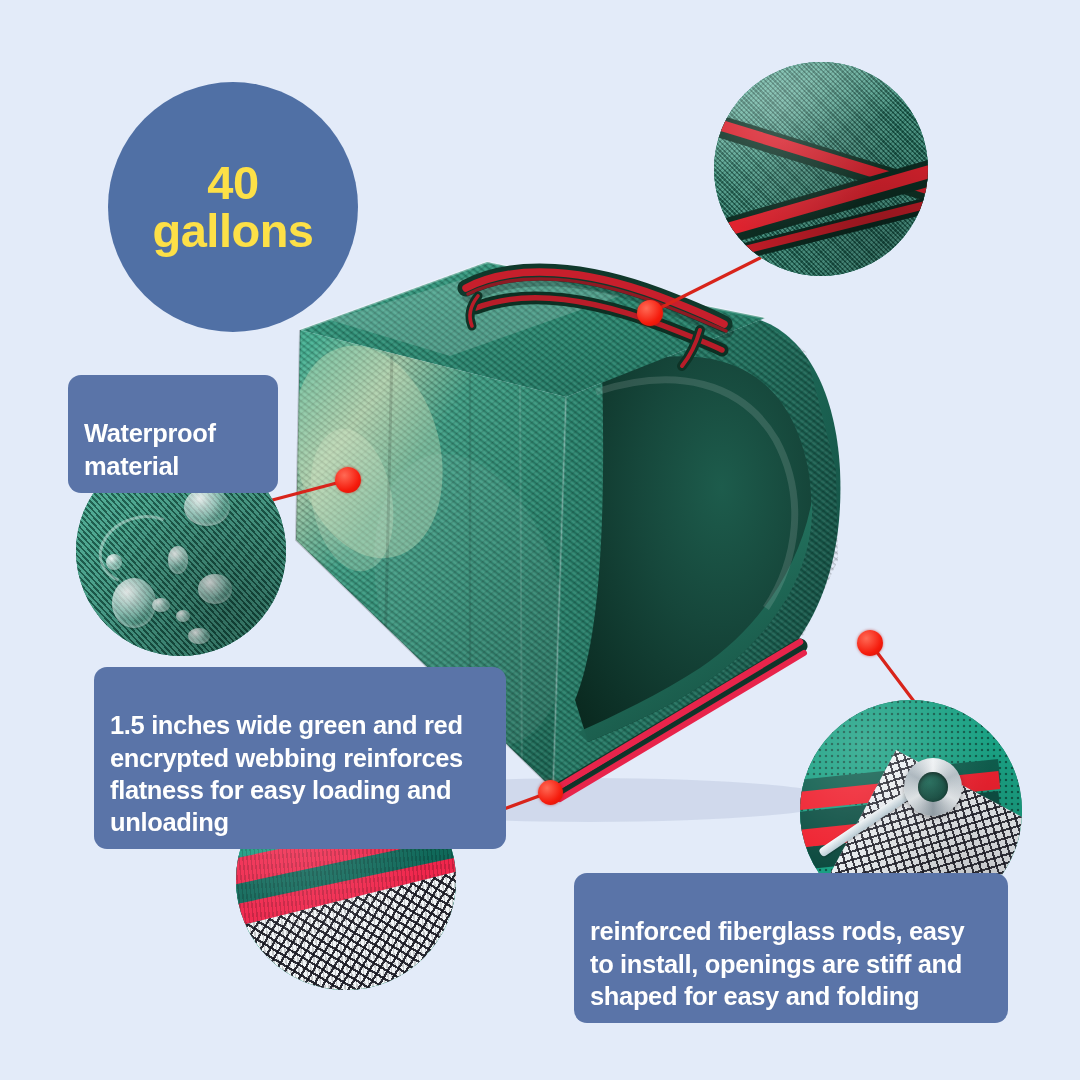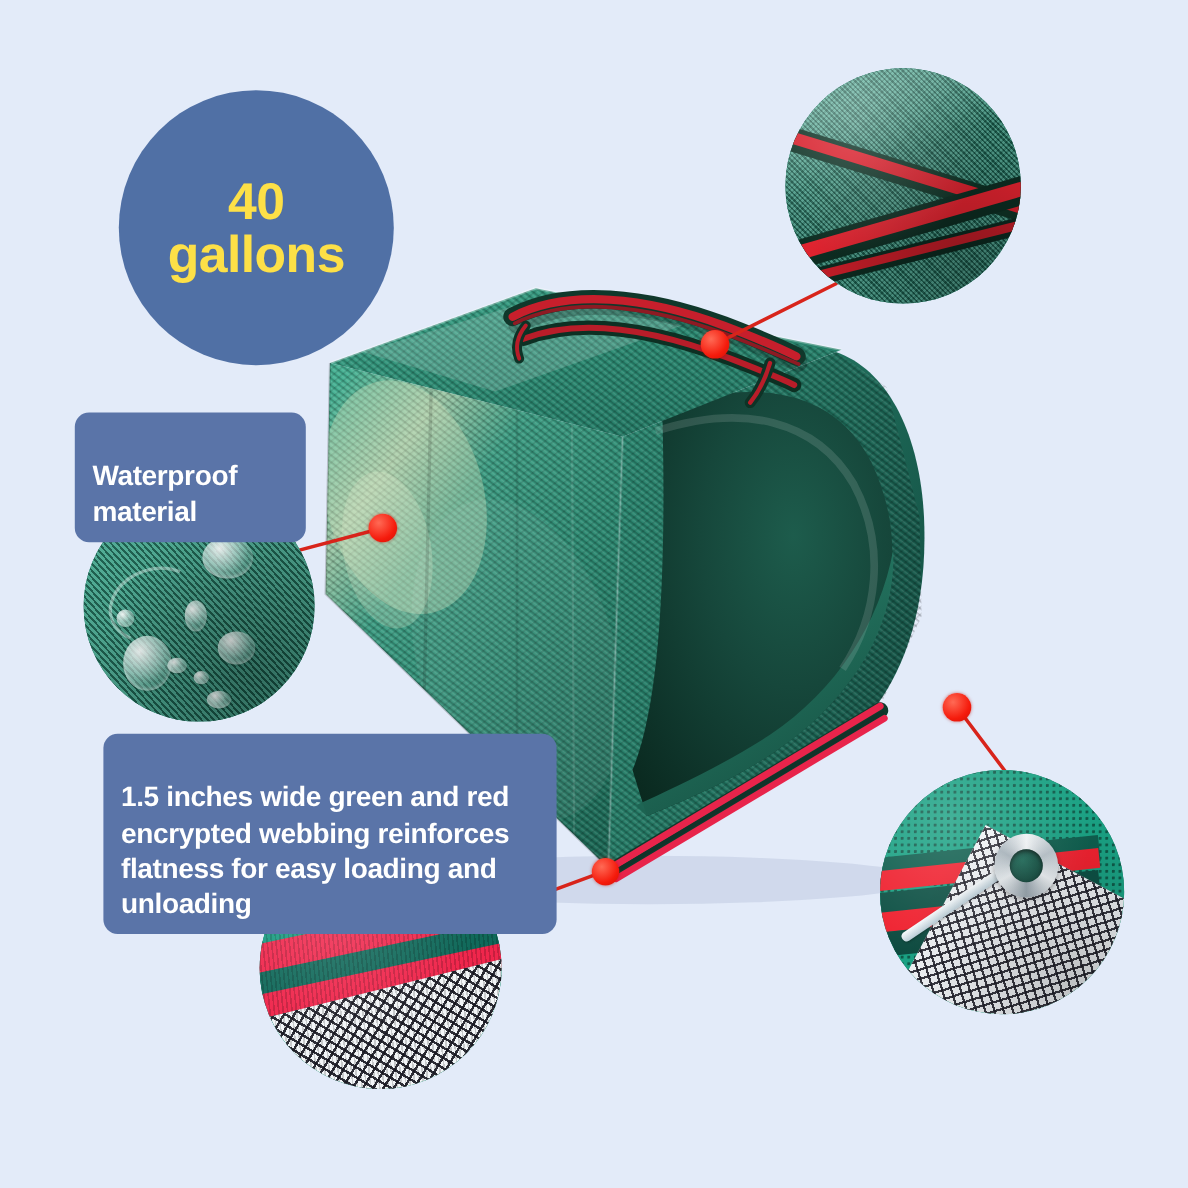--- a/index.html
+++ b/index.html
@@ -312,20 +312,25 @@
 material</span>
     </div>
 
     <div class="callout" style="left:70px;top:667px;width:412px;margin-left:24px;">
       <span>1.5 inches wide green and red
 encrypted webbing reinforces
 flatness for easy loading and
 unloading</span>
     </div>
 
+    <div class="callout" style="left:574px;top:873px;width:434px;">
+      <span>reinforced fiberglass rods, easy
+to install, openings are stiff and
+shaped for easy and folding</span>
+    </div>
   </div>
 
   <div id="badge-layer" class="layer">
     <div class="badge" style="left:108px;top:82px;width:250px;height:250px;">
       <div class="badge-text">40
 gallons</div>
     </div>
   </div>
 
 </div>

